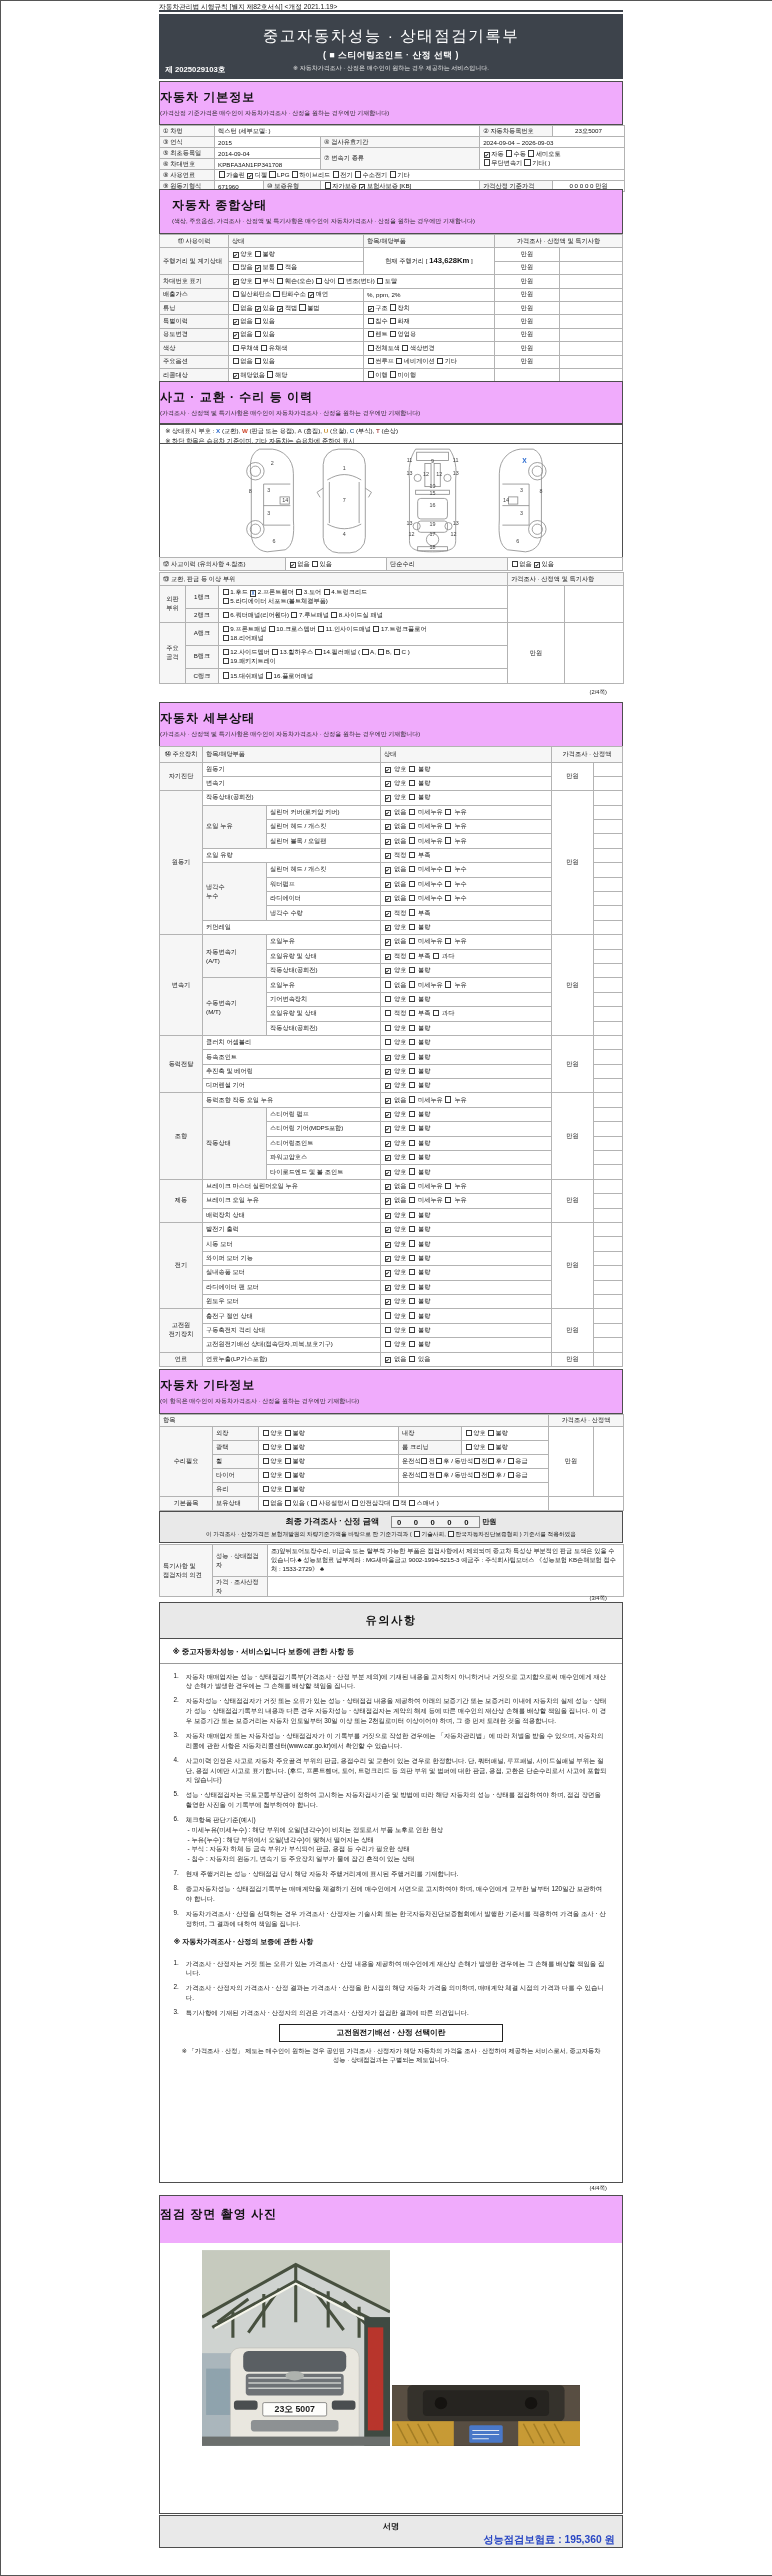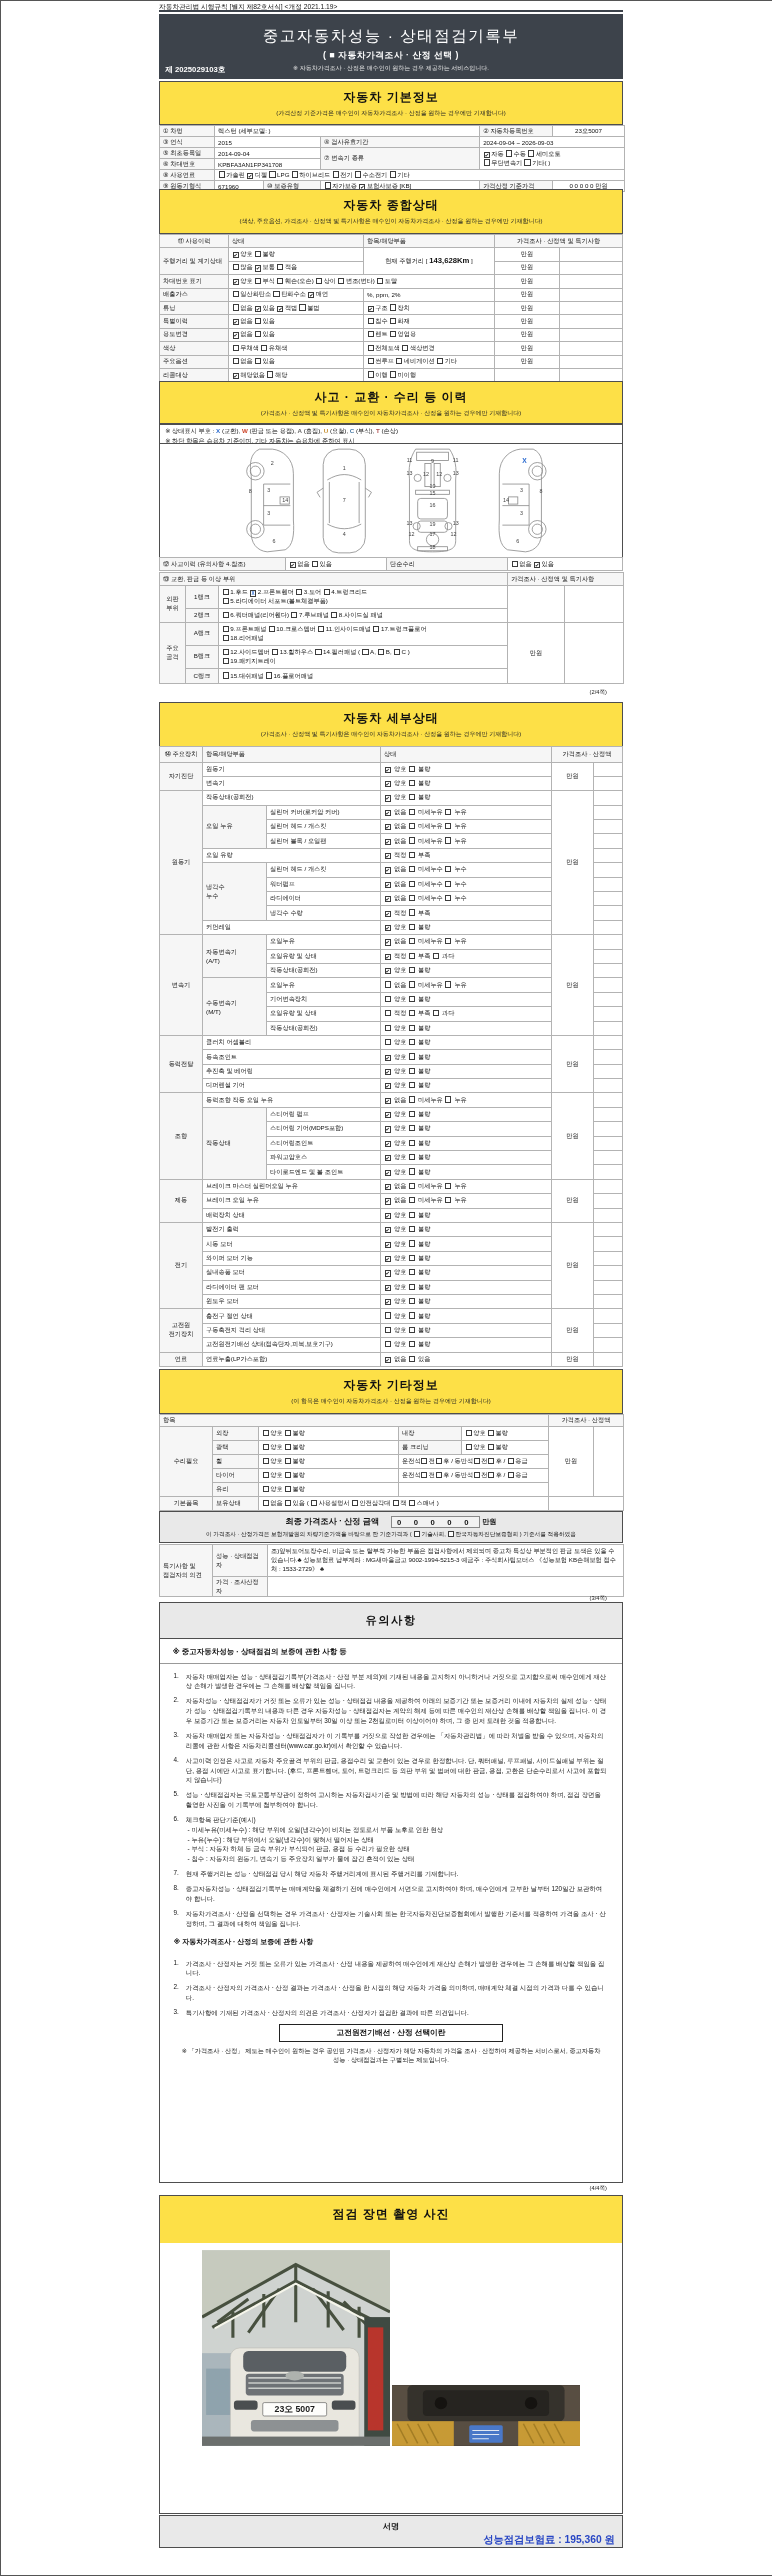--- a/index.html
+++ b/index.html
@@ -5,21 +5,21 @@
   html,body{margin:0;padding:0;background:#ffffff;font-family:"Liberation Sans","DejaVu Sans",sans-serif;color:#111;}
   #canvas{position:relative;width:773px;height:2576px;background:#fff;border:0.5px solid #555;box-sizing:border-box;overflow:hidden;}
   .col{position:absolute;left:158px;width:464px;box-sizing:border-box;}
   .topnote{top:1.5px;font-size:6.7px;color:#111;}
   .bannerbar{top:9.3px;height:2.1px;background:#3d434b;}
   .banner{top:13.4px;height:65px;background:#3d434b;color:#fff;text-align:center;}
   .banner .t{font-size:15.5px;font-weight:normal;letter-spacing:1.5px;padding-top:11.3px;}
   .banner .s{font-size:8.8px;font-weight:bold;margin-top:3.1px;letter-spacing:0.5px;}
   .banner .n{font-size:6px;margin-top:2.6px;color:#e8e8e8;}
   .banner .no{position:absolute;left:6.2px;bottom:4.1px;font-size:7.7px;font-weight:bold;}
-  .sechead{background:#fde047;border:1px solid #4e4e4e;text-align:center;box-sizing:border-box;}
+  .sechead{background:#f0abfc;border:1px solid #4e4e4e;box-sizing:border-box;}
   .sechead .t{font-size:12px;font-weight:bold;letter-spacing:1px;padding-top:7.2px;}
   .sechead .s{font-size:6px;margin-top:3.1px;color:#222;}
   .sechead.only .t{padding-top:10.3px;}
   table.f{border-collapse:collapse;width:100%;table-layout:fixed;border:1px solid #4e4e4e;background:#fff;}
   table.f td{border:0.5px solid #b3b3b3;font-size:6.2px;padding:0.5px 3.1px;vertical-align:middle;box-sizing:border-box;overflow:hidden;white-space:nowrap;}
   td.lab{background:#f6f6f6;}
   td.c{text-align:center;}
   .cb{display:inline-block;width:6.2px;height:6.2px;border:0.8px solid #3c3c3c;background:#fff;margin:0 1.5px 0 0.5px;vertical-align:-1px;text-align:center;line-height:5.7px;font-size:5.2px;box-sizing:border-box;}
   .cb.ck{line-height:5.2px;}
   .cb.bx{color:#2b6bd0;font-weight:bold;font-size:4.6px;line-height:5.2px;}
@@ -55,21 +55,21 @@
 </style>
 </head>
 <body>
 
 <div id="canvas">
 
   <div class="col topnote">자동차관리법 시행규칙 [별지 제82호서식] &lt;개정 2021.1.19&gt;</div>
   <div class="col bannerbar"></div>
   <div class="col banner">
     <div class="t">중고자동차성능 · 상태점검기록부</div>
-    <div class="s">( ■ 자동차가격조사 · 산정 선택 )</div>
+    <div class="s">( ■ 스티어링조인트 · 산정 선택 )</div>
     <div class="n">※ 자동차가격조사 · 산정은 매수인이 원하는 경우 제공하는 서비스입니다.</div>
     <div class="no">제 2025029103호</div>
   </div>
 
   <div class="col sechead" style="top:80px;height:44px;">
     <div class="t">자동차 기본정보</div>
     <div class="s">(가격산정 기준가격은 매수인이 자동차가격조사 · 산정을 원하는 경우에만 기재합니다)</div>
   </div>
   <div class="col" style="top:124px;" id="basic-table">
       <table class="f">
@@ -114,21 +114,21 @@
             <td>671960</td>
             <td class="lab">⑩ 보증유형</td>
             <td colspan="2"><span class="cb"></span>자가보증 <span class="cb ck">✔</span>보험사보증 [KB]</td>
             <td class="lab" style="border-left:1px solid #4e4e4e;">가격산정 기준가격</td>
             <td class="c">0 0 0 0 0 만원</td>
           </tr>
         </tbody>
       </table>
     </div>
 
-  <div class="col sechead" style="top:188px;height:45px;">
+  <div class="col sechead" style="top:188px;height:45px;padding-left:12px;">
     <div class="t">자동차 종합상태</div>
     <div class="s">(색상, 주요옵션, 가격조사 · 산정액 및 특기사항은 매수인이 자동차가격조사 · 산정을 원하는 경우에만 기재합니다)</div>
   </div>
   <div class="col" style="top:233px;" id="overall-table">
       <table class="f">
         <colgroup>
           <col style="width: 69px;">
           <col style="width: 135px;">
           <col style="width: 131px;">
           <col style="width: 65px;">
@@ -712,21 +712,21 @@
           </tr>
         </tbody>
       </table>
     </div>
   <div class="pagemark" style="top:1594px;">(3/4쪽)</div>
 
   <div class="col noticebox">
     <div class="head">
         <div class="t">유의사항</div>
       </div>
-    <div class="subt">※ 중고자동차성능 · 상태점검의 보증에 관한 사항 등</div>
+    <div class="subt">※ 중고자동차성능 · 서비스입니다 보증에 관한 사항 등</div>
     <div class="nitems" id="notice-items">
         <div class="ni">
           <span class="no">1.</span>
           <div class="nt">자동차 매매업자는 성능 · 상태점검기록부(가격조사 · 산정 부분 제외)에 기재된 내용을 고지하지 아니하거나 거짓으로 고지함으로써 매수인에게 재산상 손해가 발생한 경우에는 그 손해를 배상할 책임을 집니다.</div>
         </div>
         <div class="ni">
           <span class="no">2.</span>
           <div class="nt">자동차성능 · 상태점검자가 거짓 또는 오류가 있는 성능 · 상태점검 내용을 제공하여 아래의 보증기간 또는 보증거리 이내에 자동차의 실제 성능 · 상태가 성능 · 상태점검기록부의 내용과 다른 경우 자동차성능 · 상태점검자는 계약의 해제 등에 따른 매수인의 재산상 손해를 배상할 책임을 집니다. 이 경우 보증기간 또는 보증거리는 자동차 인도일부터 30일 이상 또는 2천킬로미터 이상이어야 하며, 그 중 먼저 도래한 것을 적용합니다.</div>
         </div>
         <div class="ni">

